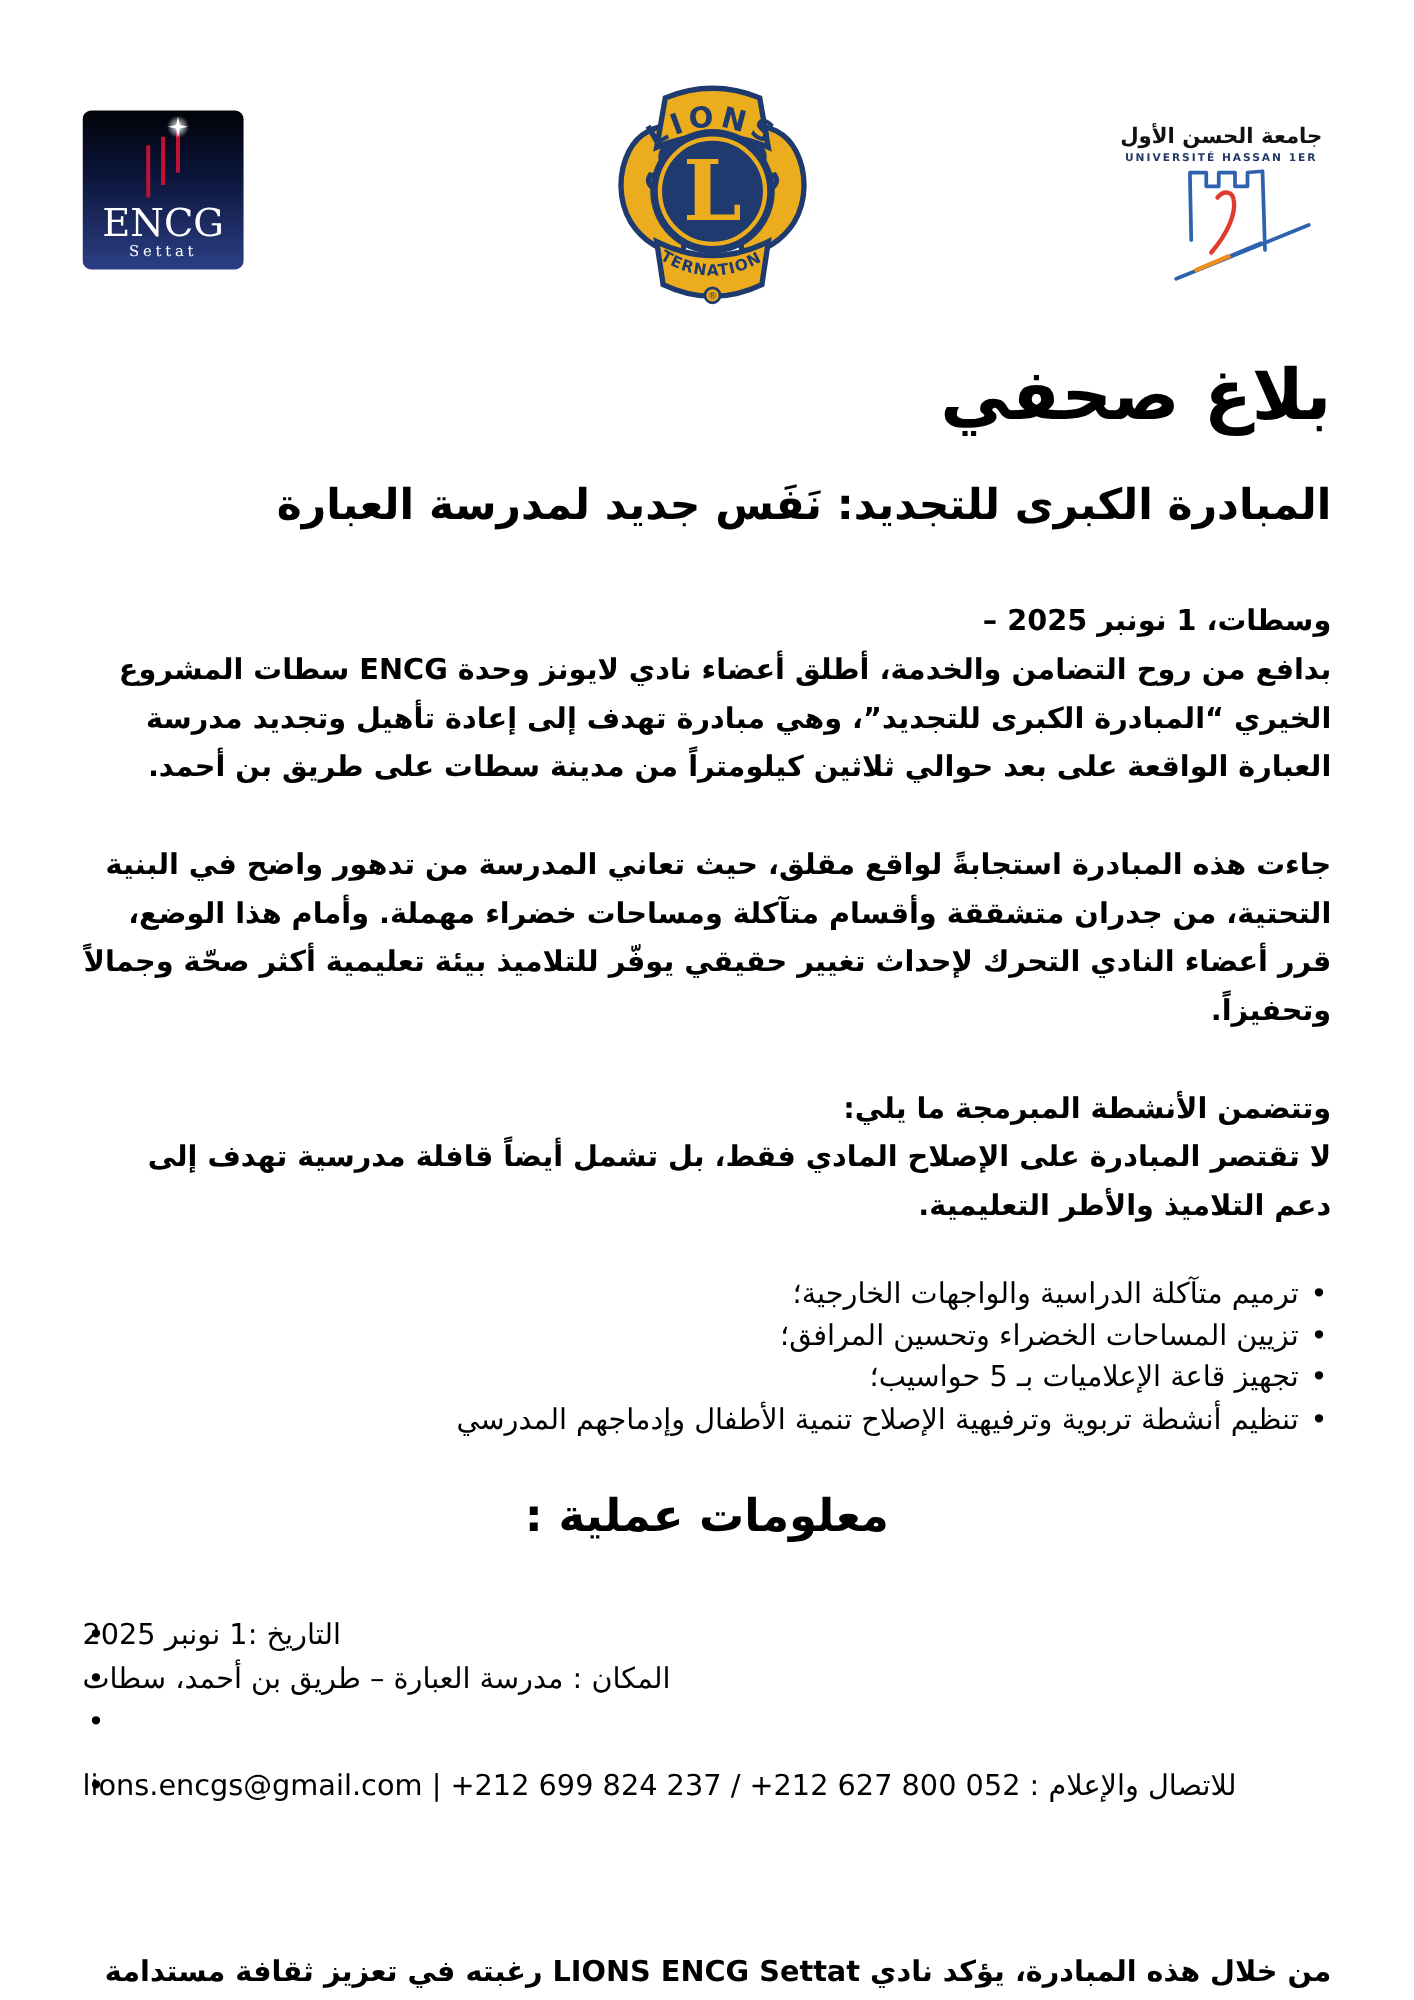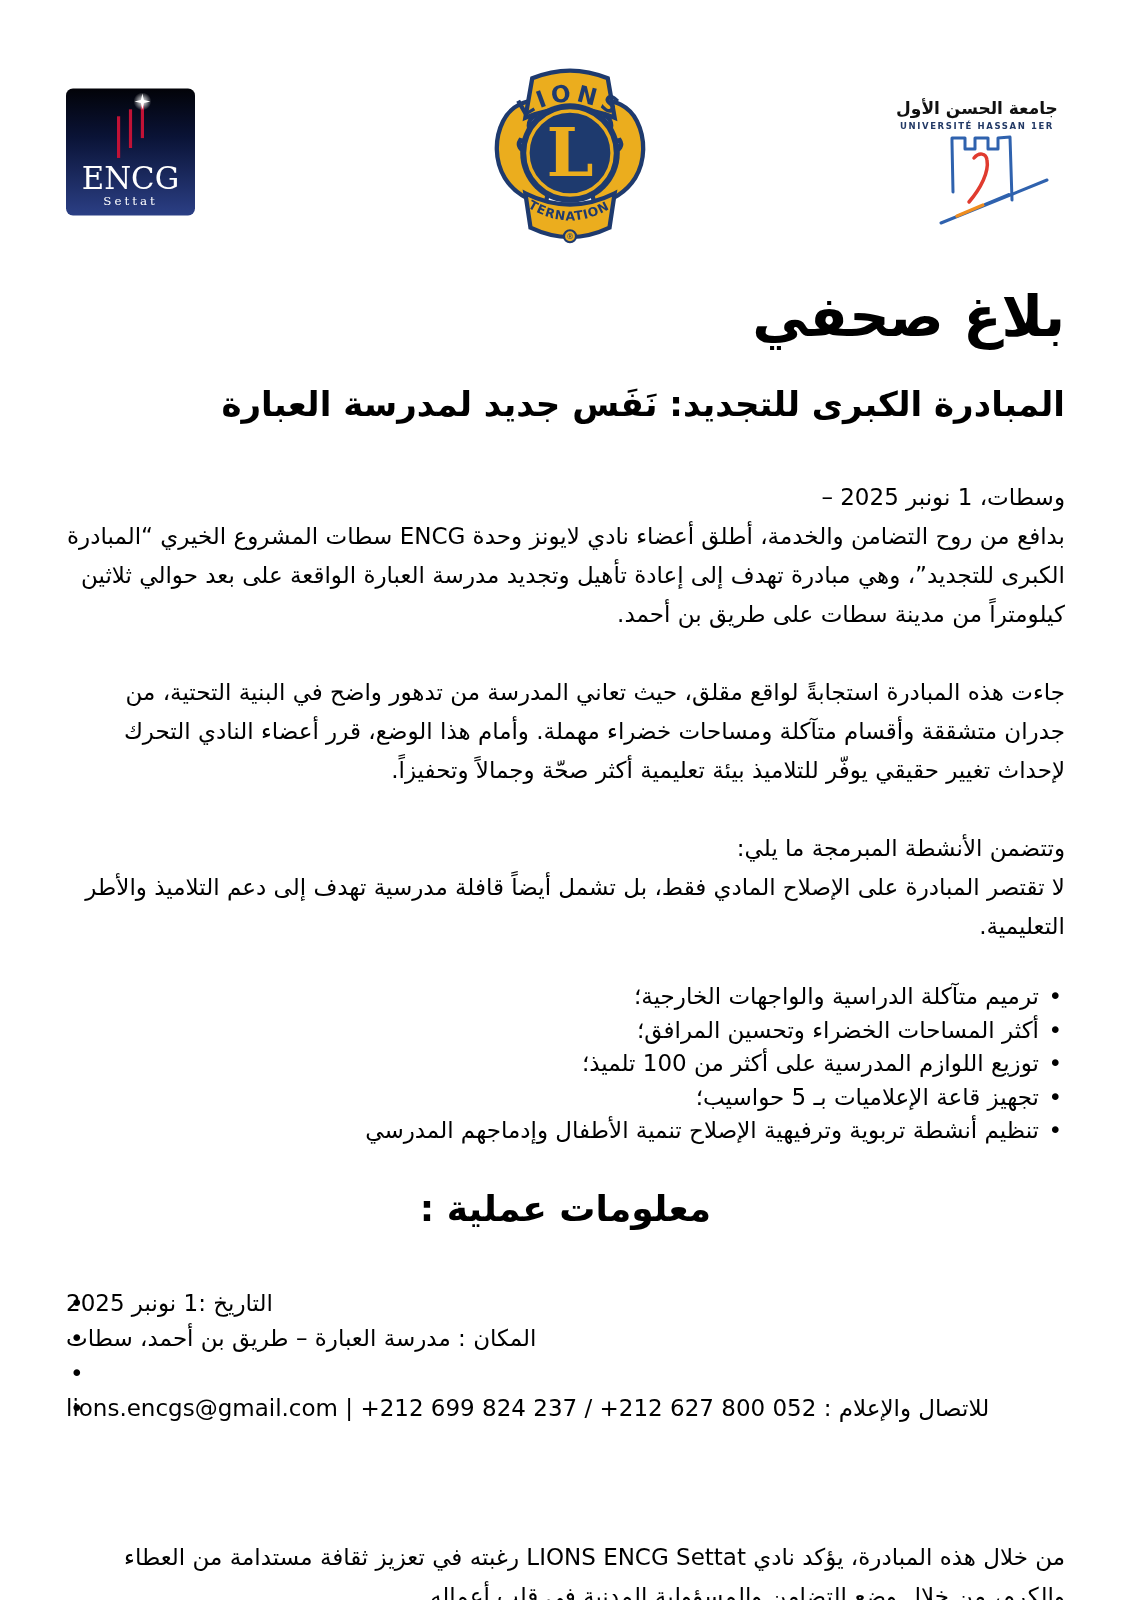--- a/index.html
+++ b/index.html
@@ -48,21 +48,21 @@
   }
 
   
   .doc-body {
     direction: rtl;
     text-align: right;
     font-size: 23px;
     line-height: 39px;
     margin-top: 50px;
   }
-  .doc-body p { margin: 0; }
+  .doc-body p { margin: 0; font-weight: bold; }
   .block { margin-top: 39px; }
   .block.first { margin-top: 0; }
 
   ul.activities {
     margin: 34px 0 0 0;
     padding: 0;
     list-style: none;
   }
   ul.activities li {
     position: relative;
@@ -97,21 +97,21 @@
     line-height: 35px;
     min-height: 35px;
   }
   ul.info-list li::before {
     content: "•";
     position: absolute;
     left: 4px;
     top: 0;
     direction: ltr;
   }
-  ul.info-list li.contact-item { margin-top: 0; }
+  ul.info-list li.contact-item { margin-top: 16px; }
 
   .closing { margin-top: 112px; }
 
   
   .svg-serif { font-family: "DejaVu Serif", serif; }
   .svg-sans  { font-family: "DejaVu Sans", sans-serif; }
 </style>
 </head>
 <body>
 
@@ -196,22 +196,21 @@
       <p>جاءت هذه المبادرة استجابةً لواقع مقلق، حيث تعاني المدرسة من تدهور واضح في البنية التحتية، من جدران متشققة وأقسام متآكلة ومساحات خضراء مهملة. وأمام هذا الوضع، قرر أعضاء النادي التحرك لإحداث تغيير حقيقي يوفّر للتلاميذ بيئة تعليمية أكثر صحّة وجمالاً وتحفيزاً.</p>
     </div>
 
     <div class="block">
       <p>وتتضمن الأنشطة المبرمجة ما يلي:</p>
       <p>لا تقتصر المبادرة على الإصلاح المادي فقط، بل تشمل أيضاً قافلة مدرسية تهدف إلى دعم التلاميذ والأطر التعليمية.</p>
     </div>
 
     <ul class="activities">
       <li>ترميم متآكلة الدراسية والواجهات الخارجية؛</li>
-      <li>أكثر المساحات الخضراء وتحسين المرافق؛</li>
-      <li>توزيع اللوازم المدرسية على أكثر من 100 تلميذ؛</li>
+      <li>تزيين المساحات الخضراء وتحسين المرافق؛</li>
       <li>تجهيز قاعة الإعلاميات بـ 5 حواسيب؛</li>
       <li>تنظيم أنشطة تربوية وترفيهية الإصلاح تنمية الأطفال وإدماجهم المدرسي</li>
     </ul>
 
     <h3 class="info-heading">معلومات عملية :</h3>
 
     <ul class="info-list">
       <li>التاريخ :1 نونبر 2025</li>
       <li>المكان :  مدرسة العبارة – طريق بن أحمد، سطات</li>
       <li></li>

